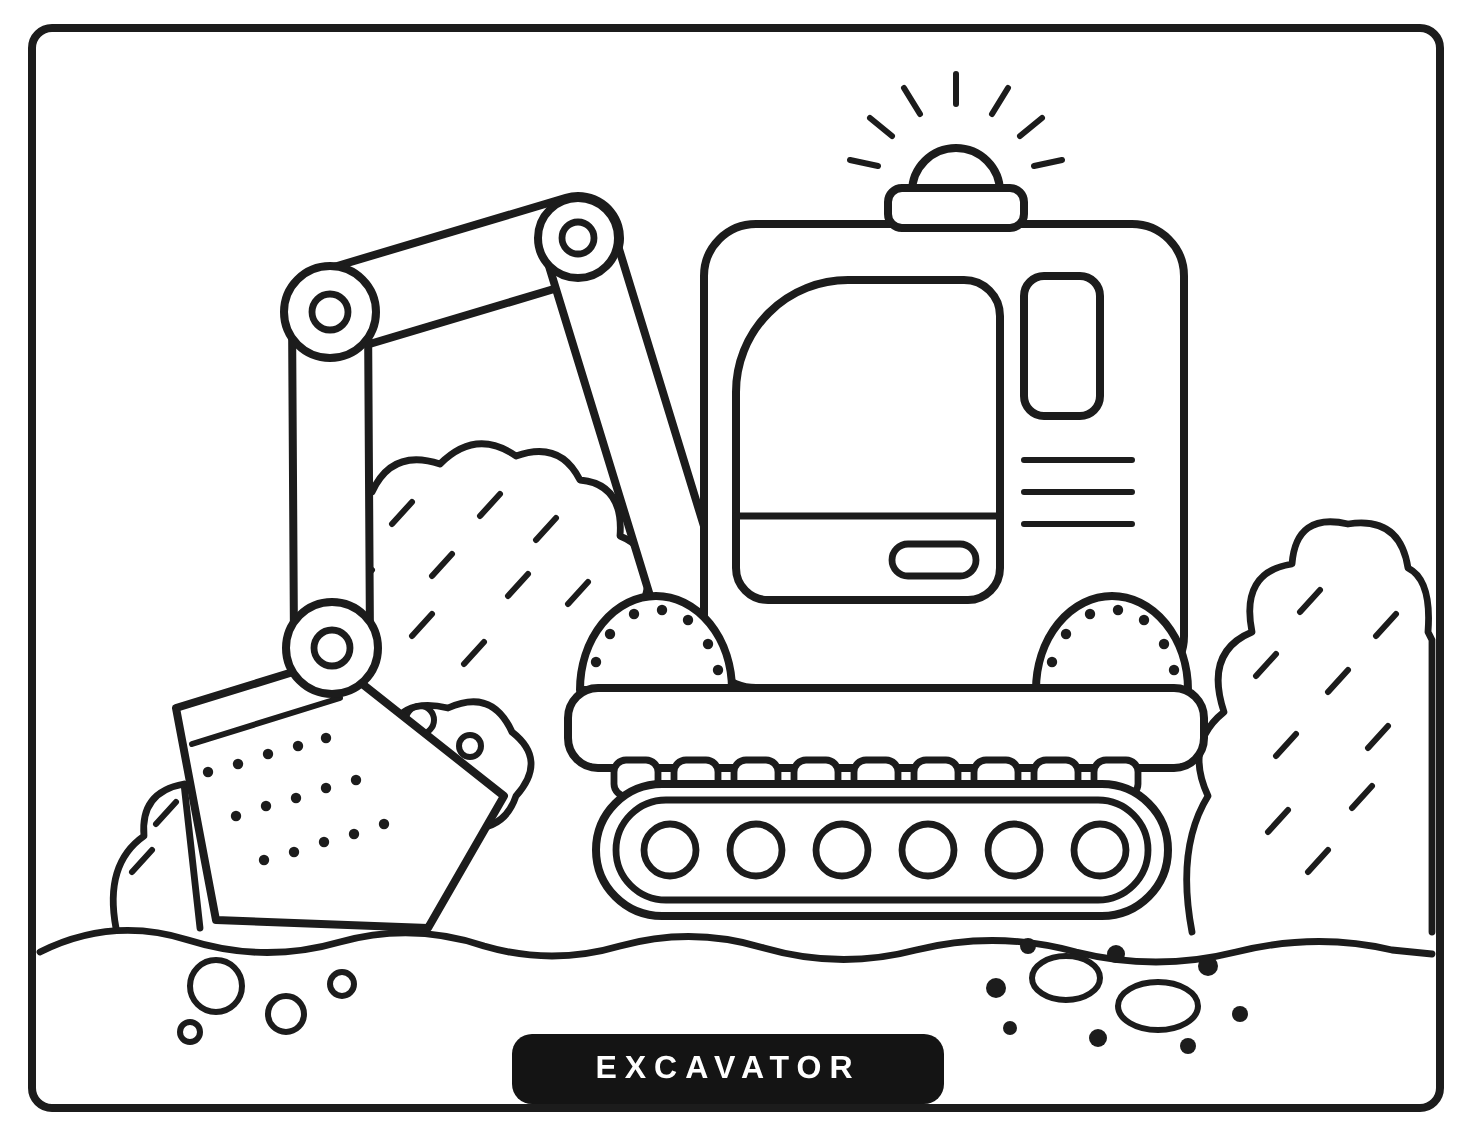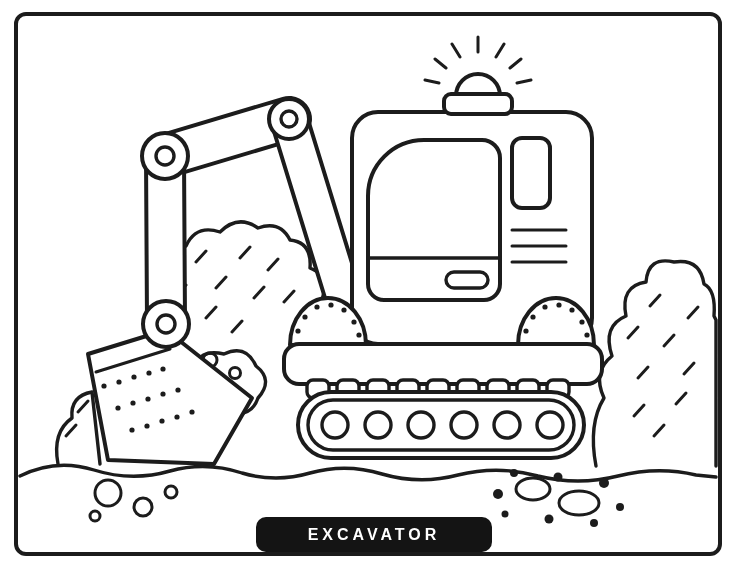--- a/index.html
+++ b/index.html
@@ -18,21 +18,21 @@
   
   .s4 {fill:none;stroke:var(--ink);stroke-width:4;stroke-linecap:round;stroke-linejoin:round}
   .s4f{fill:var(--paper);stroke:var(--ink);stroke-width:4;stroke-linecap:round;stroke-linejoin:round}
   .s35{fill:none;stroke:var(--ink);stroke-width:3.4;stroke-linecap:round;stroke-linejoin:round}
   .s35f{fill:var(--paper);stroke:var(--ink);stroke-width:3.4;stroke-linecap:round;stroke-linejoin:round}
   .s3 {fill:none;stroke:var(--ink);stroke-width:3;stroke-linecap:round;stroke-linejoin:round}
   .dot{fill:var(--ink);stroke:none}
   .beamO{stroke:var(--ink);stroke-linecap:round}
   .beamI{stroke:var(--paper);stroke-linecap:round}
   .caption{
-    position:absolute;left:256px;top:517px;width:236px;height:35px;
+    position:absolute;left:256px;top:517px;width:216px;height:35px;
     background:var(--cap-bg);color:var(--cap-fg);
     border-radius:10px;display:flex;align-items:center;justify-content:center;
     font-weight:bold;font-size:16px;letter-spacing:4px;
   }
 </style>
 </head>
 <body>
 
 <div class="page">
   <svg width="736" height="569" viewBox="0 0 736 569">

